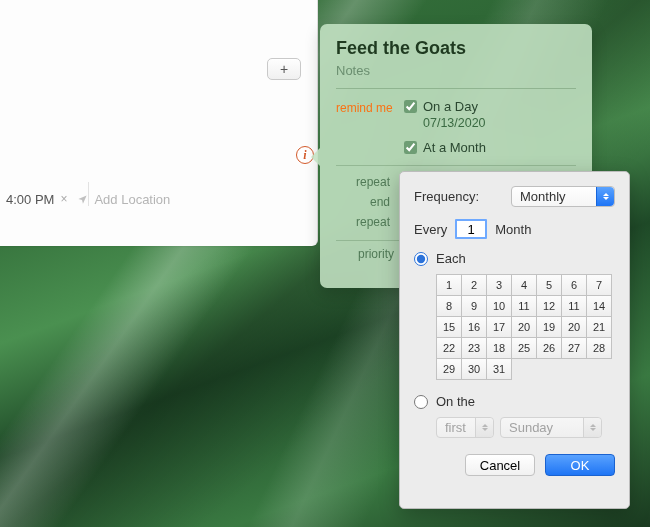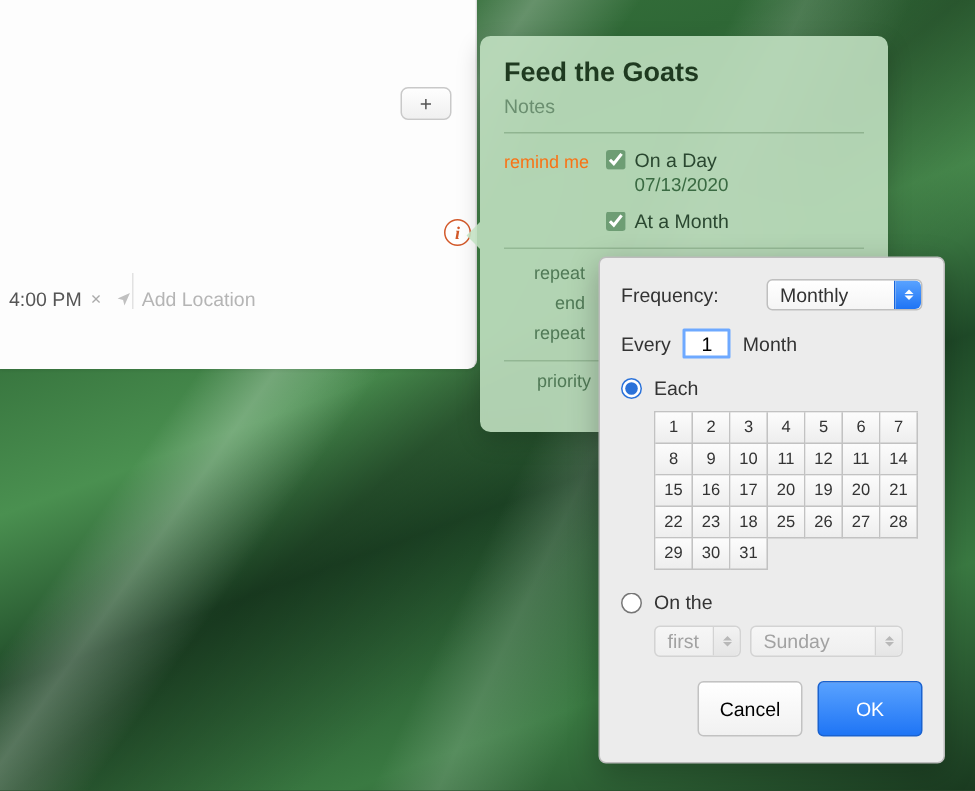--- a/index.html
+++ b/index.html
@@ -192,21 +192,21 @@
     cursor:pointer;
   }
   .day-cell.empty { background:transparent; border-color:transparent; }
   .onthe-row { display:flex; align-items:center; gap:6px; margin-left:22px; margin-bottom:16px; }
   .popup.dis { color:#a2a2a2; background:linear-gradient(#f6f6f6,#efefef); border-color:#d3d3d3; }
   .popup.dis .end-cap { background: linear-gradient(#f2f2f2,#e5e5e5); border-left-color:#d3d3d3; }
   .popup.dis .end-cap::before { border-bottom-color:#b8b8b8; }
   .popup.dis .end-cap::after  { border-top-color:#b8b8b8; }
   .btn-row { display:flex; justify-content:flex-end; gap:10px; }
   .btn {
-    height: 37px; min-width: 70px;
+    height: 22px; min-width: 70px;
     border-radius: 4px;
     border:1px solid #c2c2c2;
     background: linear-gradient(#fff,#f1f1f1);
     font-size: 13px;
     padding: 0 12px;
   }
   .btn.primary {
     background: linear-gradient(#59a2ff,#1f75f5);
     border-color:#1a62cf;
     color:#fff;

